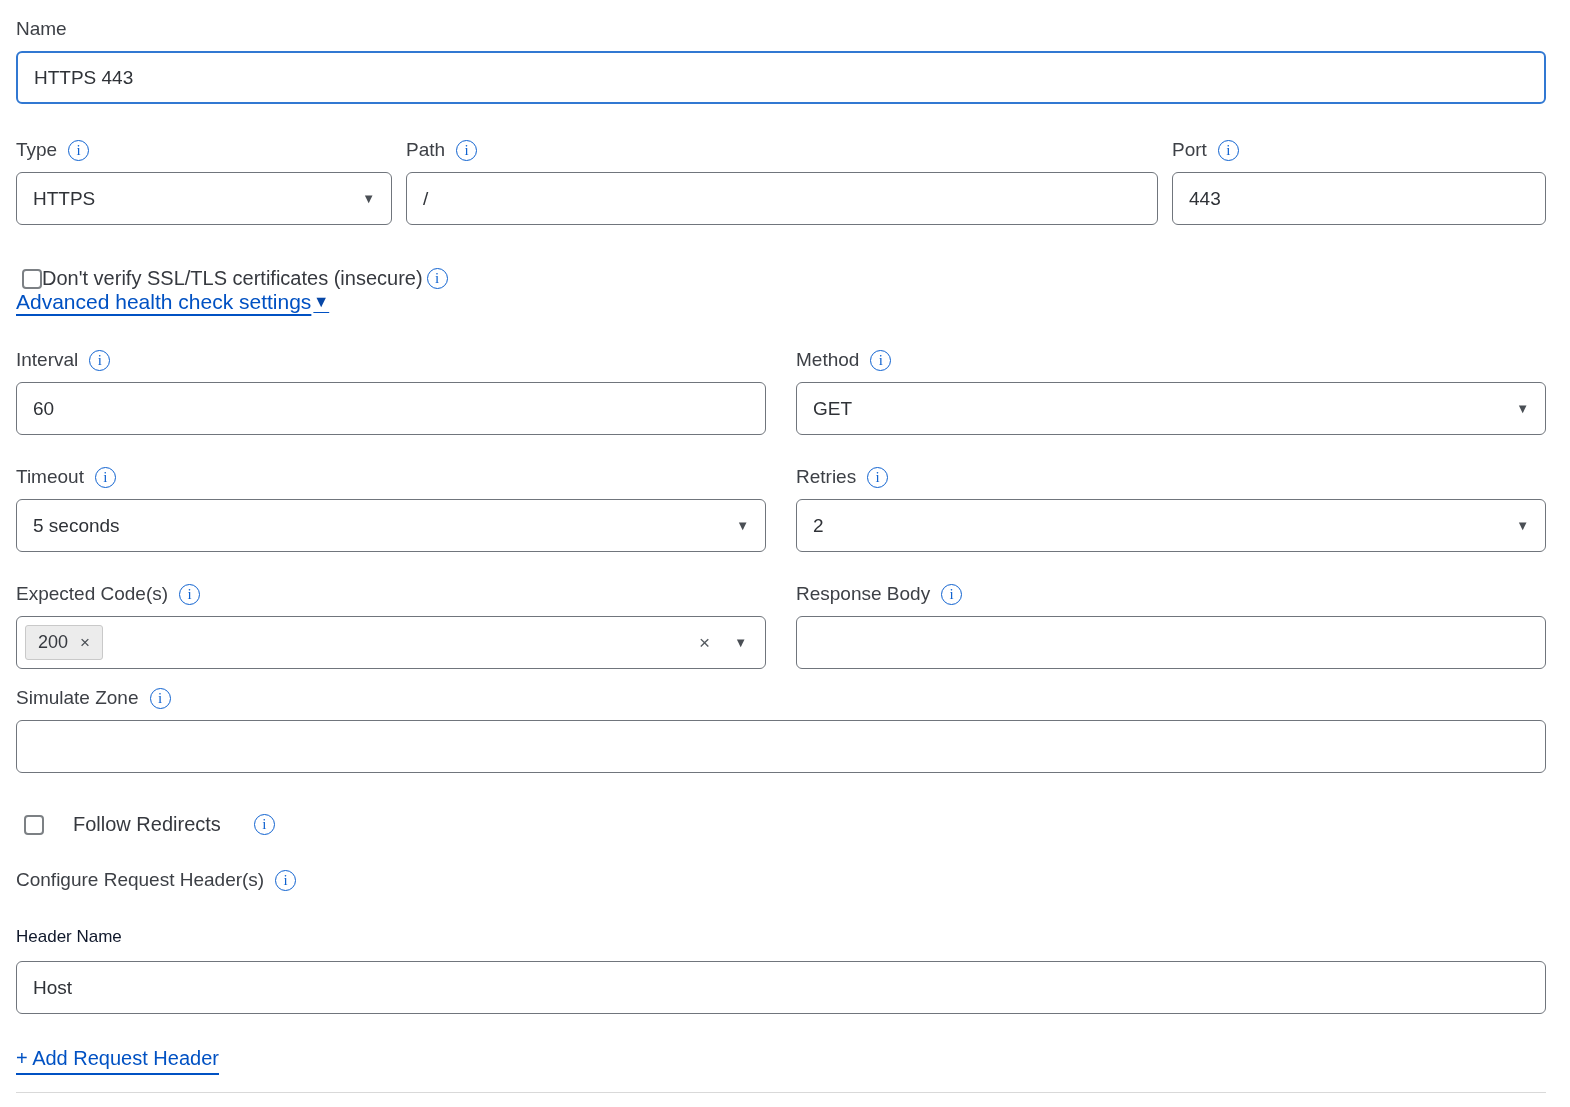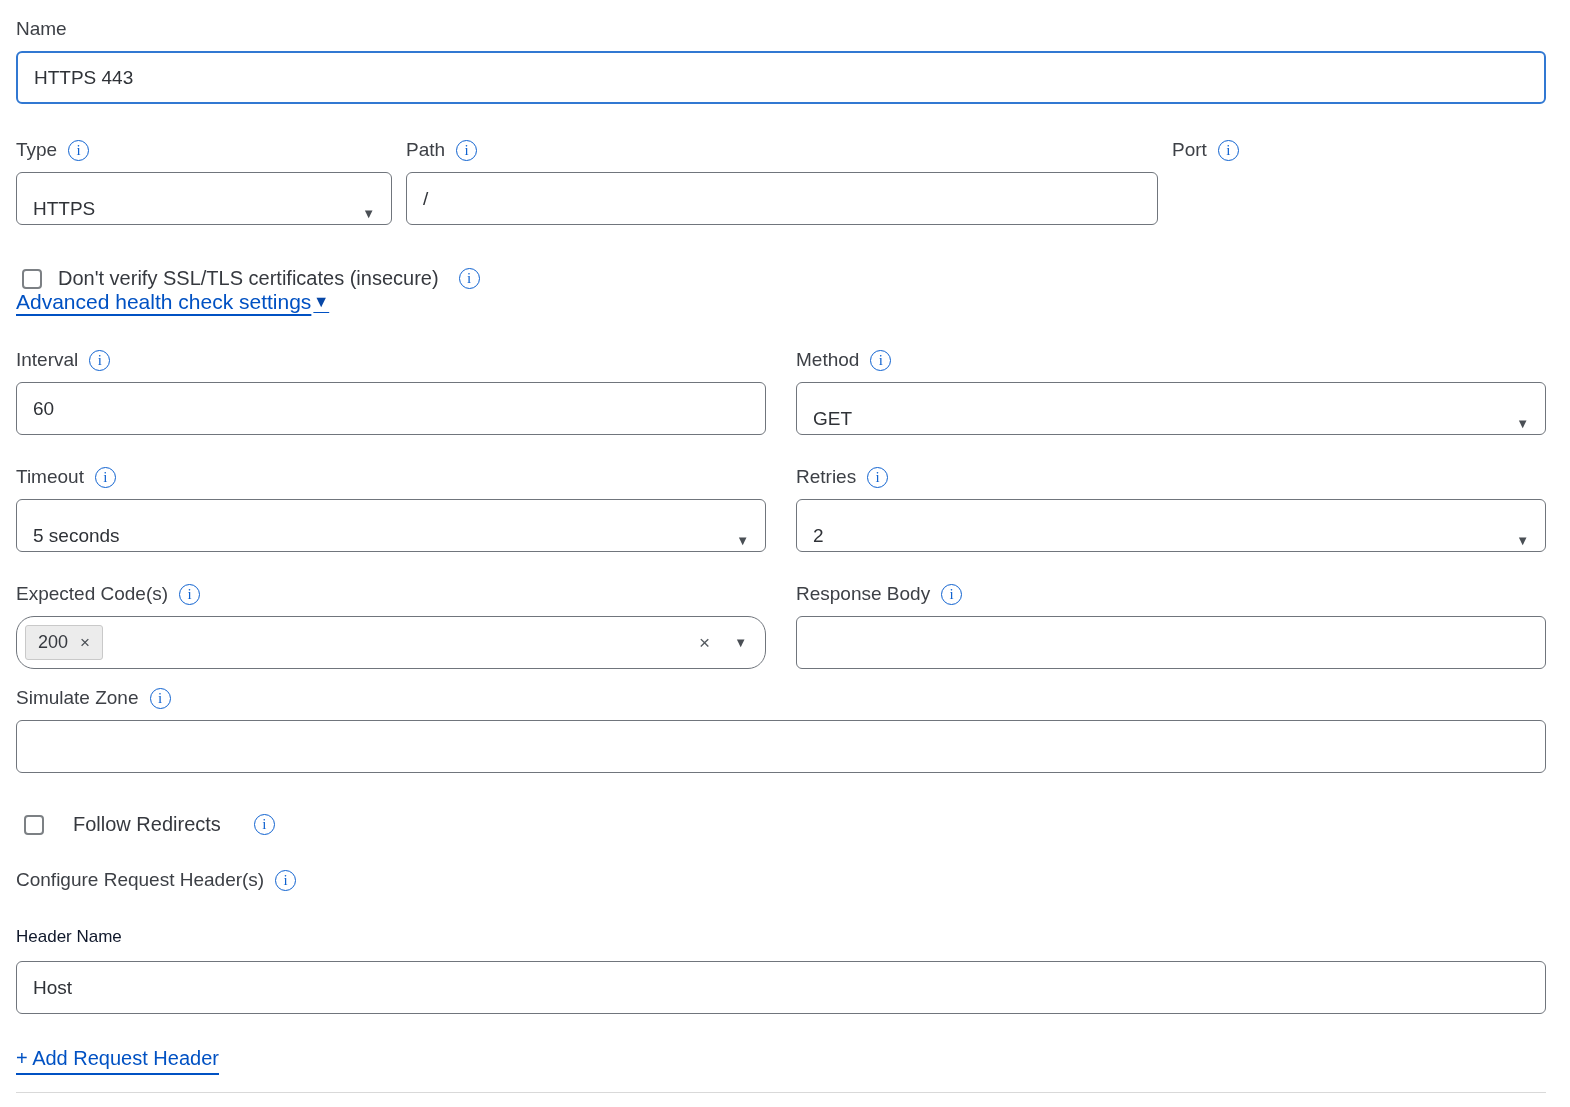--- a/index.html
+++ b/index.html
@@ -25,49 +25,49 @@
 
   .text-input, .select {
     width:100%; height:53px;
     border:1.5px solid #70757c; border-radius:6px;
     background:#ffffff; color:#2f3237;
     font-family:"Liberation Sans", sans-serif; font-size:19px;
     padding:4px 16px; outline:none;
   }
   .text-input.focused { border:2px solid #3178d2; }
 
-  .select { position:relative; display:flex; align-items:flex-end; cursor:pointer; }
+  .select { position:relative; display:flex; align-items:center; cursor:pointer; }
   .caret { font-size:13px; color:#4a4f55; margin-left:auto; line-height:1; }
 
   .row { display:flex; gap:14px; }
   .row-tpp { margin-top:34px; }
   .col-type { width:376px; }
   .col-path { flex:1; }
   .col-port { width:374px; }
 
-  .checkbox-row { display:flex; align-items:center; gap:16px; margin-top:42px; padding-left:6px; font-size:20px; color:#36393f; }
+  .checkbox-row { display:flex; align-items:center; margin-top:42px; padding-left:6px; font-size:20px; color:#36393f; }
   .checkbox-row.wide-gap { gap:29px; padding-left:8px; margin-top:40px; }
   .checkbox {
     width:20px; height:20px; border:2px solid #7c8084; border-radius:4px;
     background:#fff; cursor:pointer; flex:0 0 auto;
   }
   .checkbox-row .info-icon { margin-left:4px; }
 
   .adv-link-row { }
   .adv-link {
     font-size:21px; color:#0051c3; text-decoration:underline;
     text-underline-offset:5px; cursor:pointer; display:inline-flex; align-items:center;
   }
   .adv-link .caret-blue { font-size:16px; color:#0747a6; margin-left:2px; }
 
   .grid2 { display:grid; grid-template-columns:1fr 1fr; column-gap:14px; row-gap:16px; margin-top:34px;gap:30px; }
   .full { margin-top:17px; }
 
   .multiselect {
-    width:100%; height:53px; border:1.5px solid #70757c; border-radius:18px;
+    width:100%; height:53px; border:1.5px solid #70757c; border-radius:6px;
     display:flex; align-items:center; padding:0 18px 0 8px; background:#fff;
   }
   .tag {
     display:inline-flex; align-items:center; gap:12px;
     background:#ececec; border:1px solid #c9c9c9; border-radius:3px;
     padding:6px 12px; font-size:18px; color:#36393f;
   }
   .tag .tag-x { color:#4a4f55; cursor:pointer; font-size:17px; }
   .ms-controls { margin-left:auto; display:flex; align-items:center; gap:24px; }
   .ms-clear { font-size:19px; color:#565b61; cursor:pointer; line-height:1; }
@@ -111,20 +111,21 @@
         <span>Path</span>
         <span class="info-icon">i</span>
       </div>
       <input class="text-input" type="text" value="/" style="">
     </div>
     <div class="col-port">
       <div class="field-label">
         <span>Port</span>
         <span class="info-icon">i</span>
       </div>
+      <input class="text-input" type="text" value="443" style="">
     </div>
   </div>
 
   
   <div class="checkbox-row">
     <span class="checkbox"></span>
     <span>Don't verify SSL/TLS certificates (insecure)</span>
     <span class="info-icon">i</span>
   </div>
 

